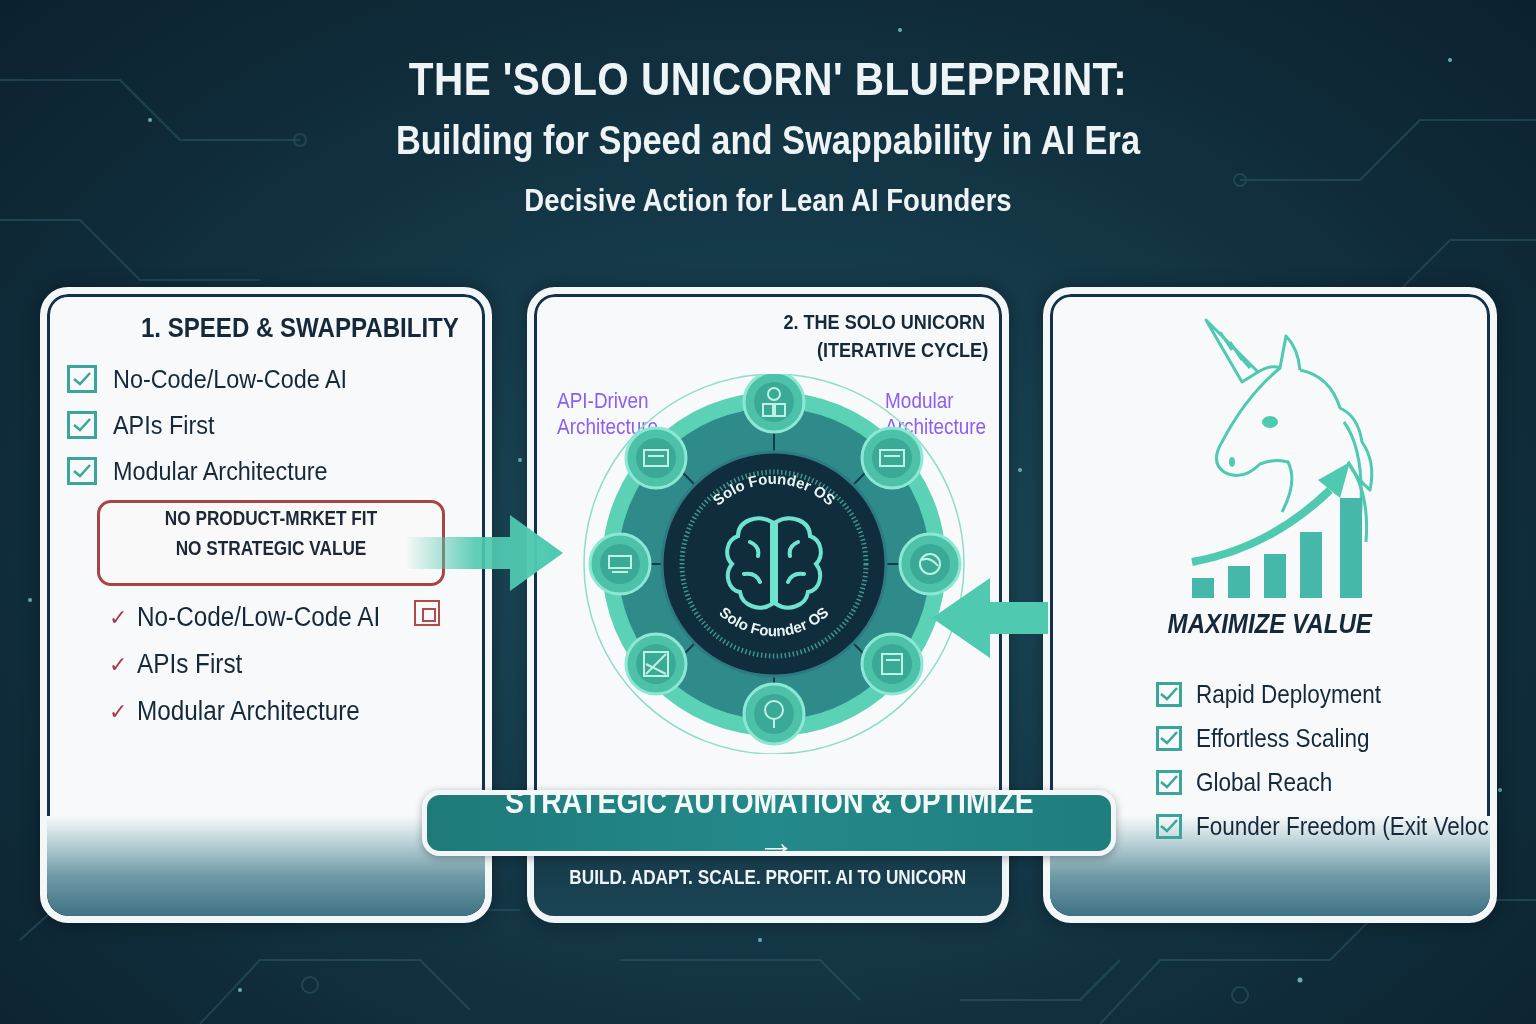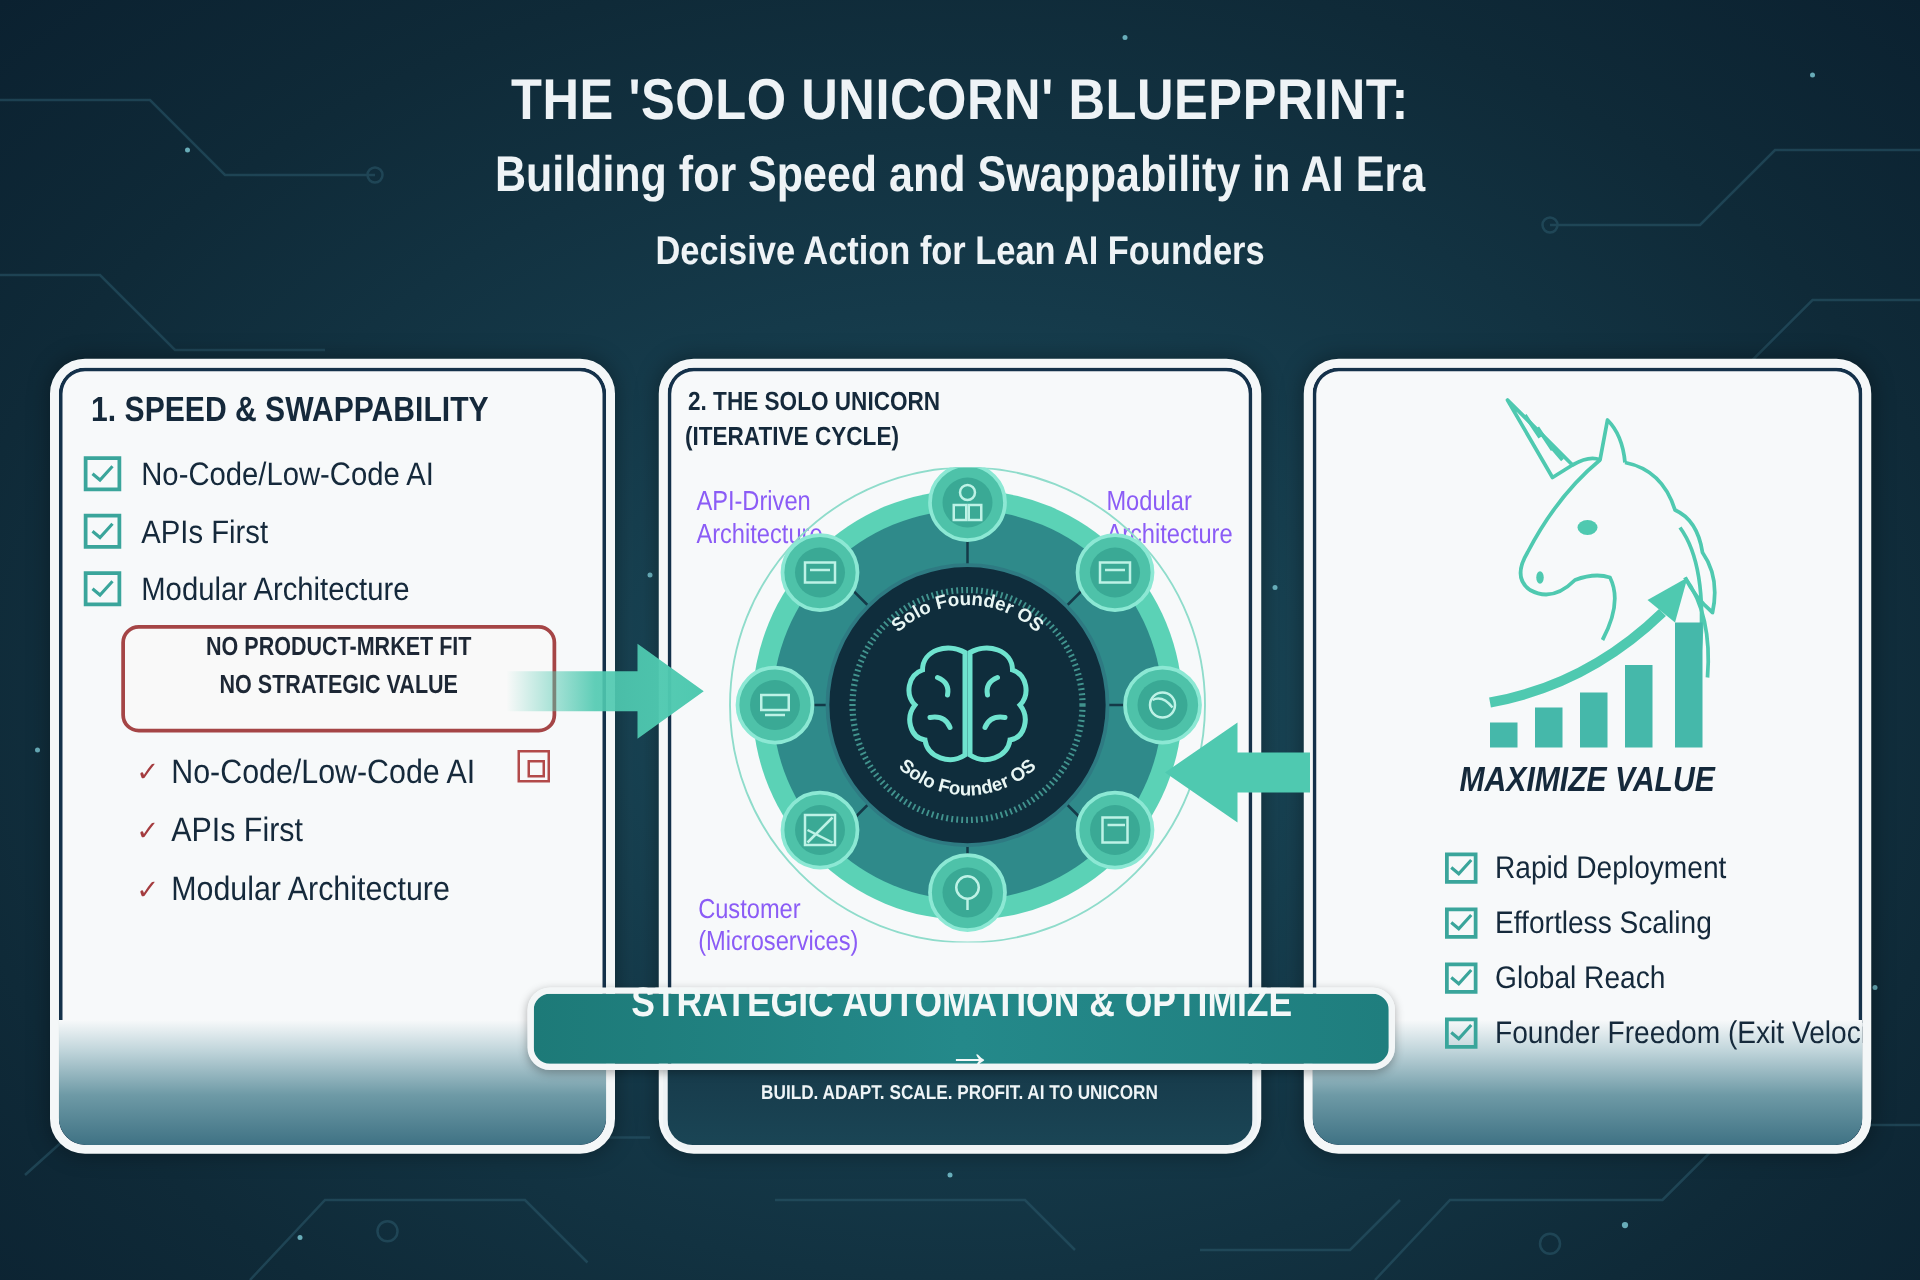--- a/index.html
+++ b/index.html
@@ -26,21 +26,21 @@
   }
   .panel .fade {
     position: absolute; left: 0; right: 0; bottom: 0; height: 100px;
     background: linear-gradient(to bottom, rgba(247,249,250,1) 0%, #bfd4da 25%, #6e9aa6 60%, #3f7284 100%);
     border-radius: 0 0 22px 22px;
   }
   #p1 { left: 40px; top: 287px; width: 452px; height: 636px; }
   #p2 { left: 527px; top: 287px; width: 482px; height: 636px; }
   #p3 { left: 1043px; top: 287px; width: 454px; height: 636px; }
 
-  .ptitle { position: absolute; font-weight: 700; color: #15293b; text-align: left; }
+  .ptitle { position: absolute; font-weight: 700; color: #15293b; text-align: right; }
   .ptitle span { display: inline-block; transform: scaleX(0.86); }
   #p1 .ptitle { left: 0; right: 0; top: 18px; font-size: 28px; }
   #p2 .ptitle { left: 0; right: 0; top: 14px; font-size: 21px; line-height: 28px; }
   #p3 .ptitle { left: 0; right: 0; top: 76px; font-size: 28px; z-index: 3; }
 
   .checklist { position: absolute; list-style: none; }
   .checklist li { display: flex; align-items: center; height: 46px; }
   .cbox {
     width: 30px; height: 28px; border: 3px solid #3aa59b; display: inline-flex;
     align-items: center; justify-content: center; margin-right: 16px; flex: none;
@@ -77,21 +77,21 @@
     display: flex; align-items: center; justify-content: center; color: #f3f8f8;
     box-shadow: 0 2px 8px rgba(0,0,0,0.3);
     flex-direction: column;
   }
   .banner .btext { font-size: 33px; font-weight: 700; transform: scaleX(0.86); display: inline-block; }
   .banner .barrow { font-size: 38px; font-weight: 700; margin-left: 14px; }
   .sub-banner {
     position: absolute; left: 530px; top: 856px; width: 476px; height: 64px; z-index: 7;
     background: linear-gradient(to bottom, #173b4b, #1a4555);
     border: 4px solid #eef3f5; border-top: none; border-radius: 0 0 24px 24px;
-    color: #eef4f6; text-align: center; font-weight: 700; font-size: 16px; padding-top: 10px;
+    color: #eef4f6; text-align: center; font-weight: 700; font-size: 20px; padding-top: 10px;
   }
   .sub-banner span { display: inline-block; transform: scaleX(0.86); }
 
   .unicorn { position: absolute; left: 130px; top: 18px; width: 240px; height: 290px; }
   .maxval { position: absolute; left: 0; right: 0; top: 314px; text-align: center; font-size: 28px; font-weight: 700; color: #15293b; font-style: italic; }
   .maxval span { display: inline-block; transform: scaleX(0.86); }
   #p3 .checklist { left: 106px; top: 378px; }
   #p3 .checklist li { height: 44px; }
   #p3 .cbox { width: 26px; height: 25px; margin-right: 14px; }
   #p3 .ctext { font-size: 25px; }
@@ -205,24 +205,20 @@
   </div>
 
   <div class="cycle-label" style="left:14px; top:94px; width:130px;">
     <span>API-Driven</span>
       <span>Architecture</span>
   </div>
   <div class="cycle-label" style="left:342px; top:94px; width:130px;">
     <span>Modular</span>
       <span>Architecture</span>
   </div>
-  <div class="cycle-label" style="left:14px; top:420px; width:150px;">
-    <span>Customer</span>
-      <span>(Microservices)</span>
-  </div>
 
   <svg class="wheel" viewBox="0 0 400 380">
     <circle cx="200" cy="190" r="190" fill="none" stroke="#8fdccb" stroke-width="1.5"></circle>
     <circle cx="200" cy="190" r="172" fill="#5bd2b6"></circle>
     <circle cx="200" cy="190" r="156" fill="#2f8a8a"></circle>
     <g stroke="#143a48" stroke-width="2">
       <line x1="200" y1="34" x2="200" y2="80"></line>
       <line x1="200" y1="300" x2="200" y2="346"></line>
       <line x1="44" y1="190" x2="90" y2="190"></line>
       <line x1="310" y1="190" x2="356" y2="190"></line>

